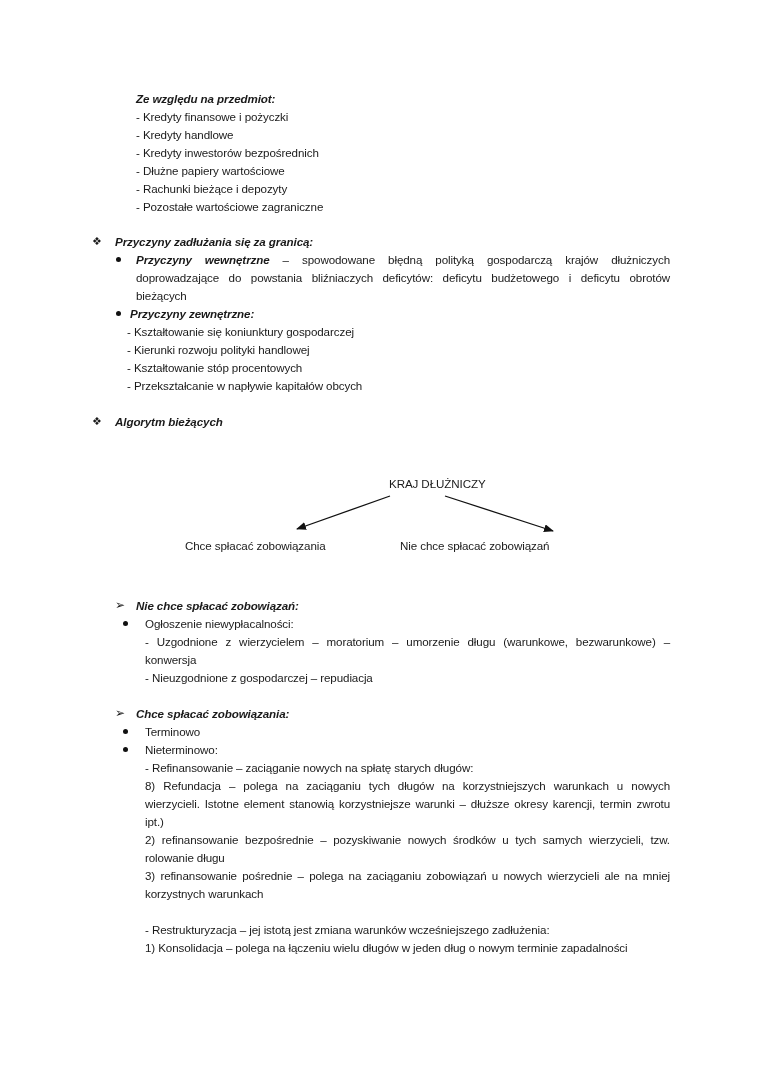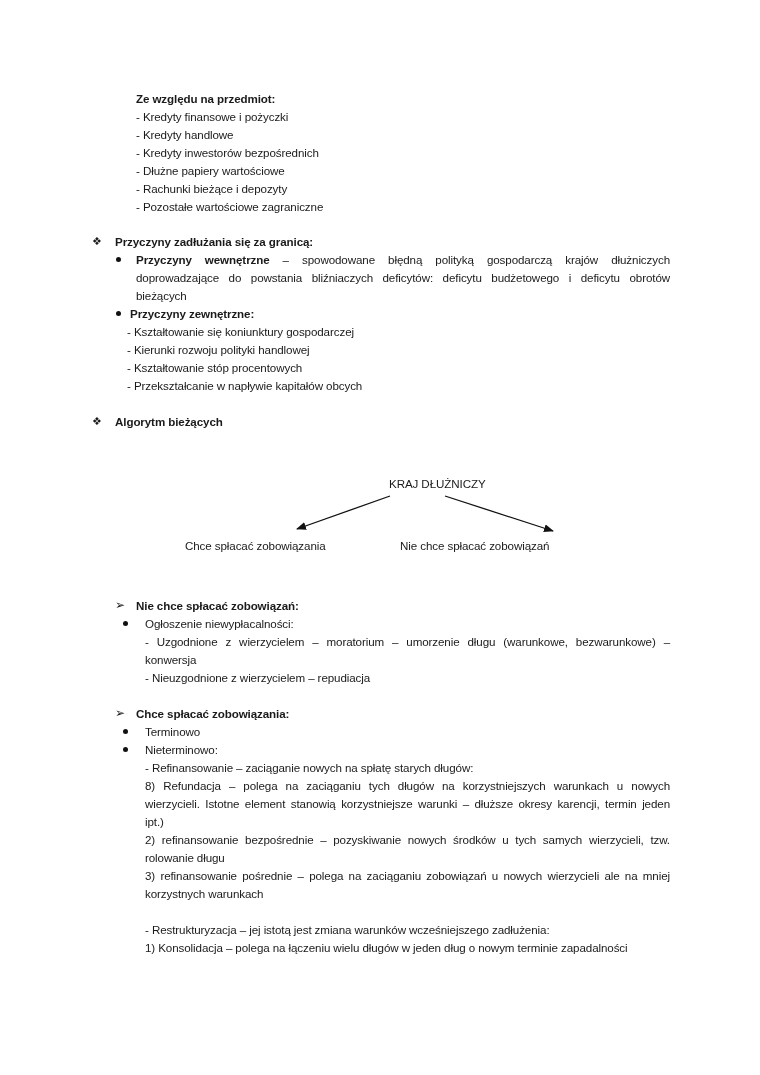--- a/index.html
+++ b/index.html
@@ -2,21 +2,21 @@
 <html><head>
 <meta charset="utf-8">
 <style>
   html, body { margin: 0; padding: 0; background: #ffffff; }
   body {
     width: 760px; height: 1075px; position: relative; overflow: hidden;
     font-family: "Liberation Sans", sans-serif; font-size: 11.6px; color: #1a1a1a;
     letter-spacing: -0.1px;
   }
   .abs { position: absolute; white-space: nowrap; line-height: 17px; }
-  .b { font-weight: bold; }
+  .b { font-weight: bold; font-style: italic; }
   .just { white-space: normal; text-align: justify; text-align-last: justify; }
   .sym { position: absolute; line-height: 17px; font-size: 11px; }
   .dot { position: absolute; width: 5px; height: 5px; border-radius: 50%; background: #111; }
   svg { position: absolute; left: 0; top: 0; }
 </style>
 </head>
 <body>
 
 <div class="abs b" style="left:136px;top:90px;">Ze względu na przedmiot:</div>
 <div class="abs" style="left:136px;top:108px;">- Kredyty finansowe i pożyczki</div>
@@ -56,31 +56,31 @@
 </svg>
 <div class="abs" style="left:185px;top:537px;">Chce spłacać zobowiązania</div>
 <div class="abs" style="left:400px;top:537px;">Nie chce spłacać zobowiązań</div>
 
 <div class="sym" style="left:115px;top:597px;font-size:12px;">➢</div>
 <div class="abs b" style="left:136px;top:597px;">Nie chce spłacać zobowiązań:</div>
 <div class="dot" style="left:123px;top:621px;"></div>
 <div class="abs" style="left:145px;top:615px;">Ogłoszenie niewypłacalności:</div>
 <div class="abs just" style="left:145px;top:633px;width:525px;">- Uzgodnione z wierzycielem – moratorium – umorzenie długu (warunkowe, bezwarunkowe) –</div>
 <div class="abs" style="left:145px;top:651px;">konwersja</div>
-<div class="abs" style="left:145px;top:669px;">- Nieuzgodnione z wierzycielem – repudiacja</div>
+<div class="abs" style="left:145px;top:669px;">- Nieuzgodnione z gospodarczej – repudiacja</div>
 
 <div class="sym" style="left:115px;top:705px;font-size:12px;">➢</div>
 <div class="abs b" style="left:136px;top:705px;">Chce spłacać zobowiązania:</div>
 <div class="dot" style="left:123px;top:729px;"></div>
 <div class="abs" style="left:145px;top:723px;">Terminowo</div>
 <div class="dot" style="left:123px;top:747px;"></div>
 <div class="abs" style="left:145px;top:741px;">Nieterminowo:</div>
 
 <div class="abs" style="left:145px;top:759px;">- Refinansowanie – zaciąganie nowych na spłatę starych długów:</div>
 <div class="abs just" style="left:145px;top:777px;width:525px;">8) Refundacja – polega na zaciąganiu tych długów na korzystniejszych warunkach u nowych</div>
-<div class="abs just" style="left:145px;top:795px;width:525px;">wierzycieli. Istotne element stanowią korzystniejsze warunki – dłuższe okresy karencji, termin jeden</div>
+<div class="abs just" style="left:145px;top:795px;width:525px;">wierzycieli. Istotne element stanowią korzystniejsze warunki – dłuższe okresy karencji, termin zwrotu</div>
 <div class="abs" style="left:145px;top:813px;">ipt.)</div>
 <div class="abs just" style="left:145px;top:831px;width:525px;">2) refinansowanie bezpośrednie – pozyskiwanie nowych środków u tych samych wierzycieli, tzw.</div>
 <div class="abs" style="left:145px;top:849px;">rolowanie długu</div>
 <div class="abs just" style="left:145px;top:867px;width:525px;">3) refinansowanie pośrednie – polega na zaciąganiu zobowiązań u nowych wierzycieli ale na mniej</div>
 <div class="abs" style="left:145px;top:885px;">korzystnych warunkach</div>
 <div class="abs" style="left:145px;top:921px;">- Restrukturyzacja – jej istotą jest zmiana warunków wcześniejszego zadłużenia:</div>
 <div class="abs" style="left:145px;top:939px;">1) Konsolidacja – polega na łączeniu wielu długów w jeden dług o nowym terminie zapadalności</div>
 
 </body></html>

